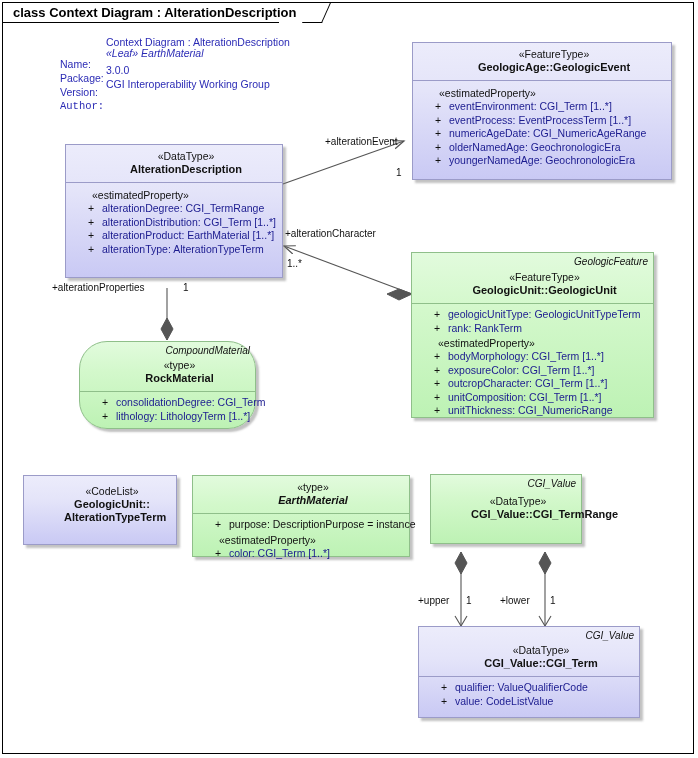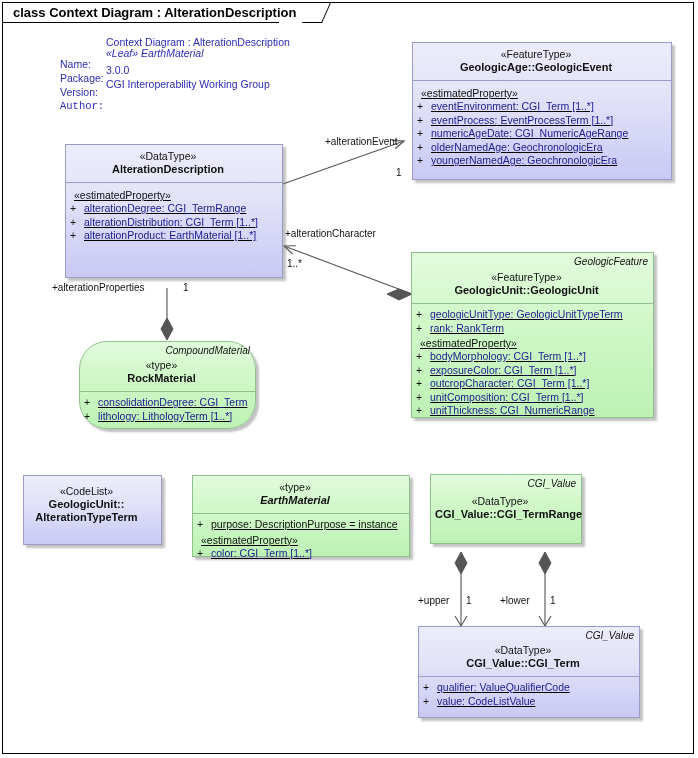--- a/index.html
+++ b/index.html
@@ -15,29 +15,29 @@
   .tabline{position:absolute;left:0;bottom:0;height:1px;background:#000;}
 
   .meta{position:absolute;font-size:10.5px;color:#2b2bb5;white-space:nowrap;}
   .meta .lbl{position:absolute;color:#2b2bb5;margin-top:22px;}
   .meta .val{position:absolute;color:#2b2bb5;}
 
   .box{position:absolute;box-sizing:border-box;border:1px solid #8a8a8a;
        box-shadow:3px 3px 2px rgba(120,120,120,.45);}
   .box.lav{background:linear-gradient(to bottom,#ececfb 0%,#e4e4f9 35%,#c9c9f4 100%);border-color:#9b9bc8;}
   .box.grn{background:linear-gradient(to bottom,#e2fbdd 0%,#d3f8cb 35%,#bdf2b4 100%);border-color:#8fbf8a;}
-  .hdr{position:relative;text-align:center;padding:5px 16px 6px 4px;}
+  .hdr{position:relative;text-align:center;padding:5px 16px 6px 4px;margin-left:36px;}
   .sep{height:1px;background:#8a8a8a;}
   .box.lav .sep{background:#9b9bc8;}
   .box.grn .sep{background:#8fbf8a;}
   .pkg{position:absolute;right:5px;top:3px;font-size:10px;font-style:italic;color:#111;}
   .stereo{font-size:10.5px;color:#111;line-height:13px;}
   .cname{font-size:11px;font-weight:bold;color:#111;line-height:13px;}
   .cname.ital{font-style:italic;}
-  .body{padding:4px 4px 6px 0;text-decoration:underline;}
+  .body{padding:4px 4px 6px 18px;}
   .grp{font-size:10.5px;color:#111;padding:2px 0 1px 8px;}
   .attr{font-size:10.5px;color:#111;line-height:13.5px;white-space:nowrap;padding-left:4px;}
   .attr .plus{display:inline-block;width:14px;color:#111;}
   .attr .txt{color:#1b1b8f;}
   .attr .txt.dark{color:#111;margin-top:16px;}
 
   .conn{position:absolute;left:0;top:0;width:698px;height:758px;pointer-events:none;overflow:visible;}
   .rolelbl{position:absolute;font-size:10px;color:#111;white-space:nowrap;}
   .multlbl{position:absolute;font-size:10px;color:#111;white-space:nowrap;}
 </style>
@@ -129,20 +129,21 @@
     <div class="hdr">
       <div class="stereo">«DataType»</div>
       <div class="cname">AlterationDescription</div>
     </div>
     <div class="sep"></div>
     <div class="body">
       <div class="grp">«estimatedProperty»</div>
       <div class="attr"><span class="plus">+</span><span class="txt">alterationDegree: CGI_TermRange</span></div>
       <div class="attr"><span class="plus">+</span><span class="txt">alterationDistribution: CGI_Term [1..*]</span></div>
       <div class="attr"><span class="plus">+</span><span class="txt">alterationProduct: EarthMaterial [1..*]</span></div>
+      <div class="attr"><span class="plus">+</span><span class="txt">alterationType: AlterationTypeTerm</span></div>
     </div>
   </div>
 
   <div class="box grn" style="left:411px;top:252px;width:243px;height:166px;">
     <div class="pkg">GeologicFeature</div>
     <div class="hdr" style="padding-top:18px;">
       <div class="stereo">«FeatureType»</div>
       <div class="cname">GeologicUnit::GeologicUnit</div>
     </div>
     <div class="sep"></div>
@@ -164,21 +165,21 @@
       <div class="stereo">«type»</div>
       <div class="cname">RockMaterial</div>
     </div>
     <div class="sep"></div>
     <div class="body">
       <div class="attr"><span class="plus">+</span><span class="txt">consolidationDegree: CGI_Term</span></div>
       <div class="attr"><span class="plus">+</span><span class="txt">lithology: LithologyTerm [1..*]</span></div>
     </div>
   </div>
 
-  <div class="box lav" style="left:23px;top:475px;width:139px;height:70px;">
+  <div class="box lav" style="left:23px;top:475px;width:154px;height:70px;">
     <div class="hdr" style="padding-top:9px;">
       <div class="stereo">«CodeList»</div>
       <div class="cname">GeologicUnit::</div>
       <div class="cname">AlterationTypeTerm</div>
     </div>
   </div>
 
   <div class="box grn" style="left:192px;top:475px;width:218px;height:82px;">
     <div class="hdr">
       <div class="stereo">«type»</div>

